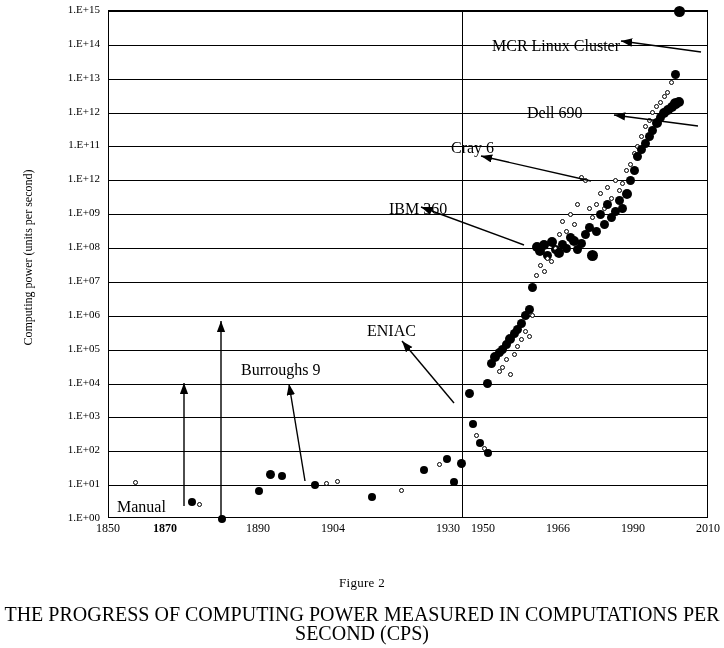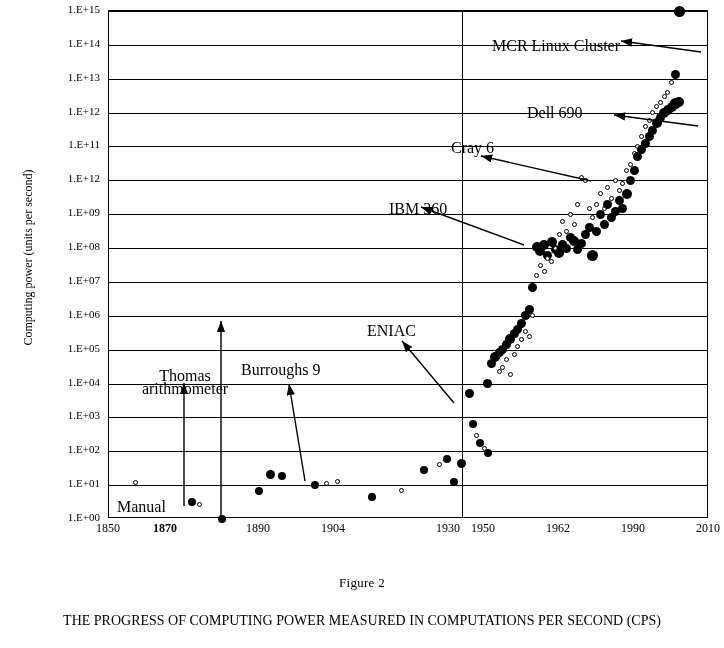--- a/index.html
+++ b/index.html
@@ -113,23 +113,23 @@
     top: 575px;
     width: 724px;
     text-align: center;
     font-family: "Liberation Serif", serif;
   }
   #caption .fig-num {
     font-size: 13px;
     letter-spacing: .3px;
   }
   #caption .fig-title {
-    font-size: 14px;
+    font-size: 20px;
     line-height: 19px;
-    margin-top: 20px;
+    margin-top: 14px;
   }
 </style>
 </head>
 <body>
 
 <div id="figure">
 
   <div id="y-ticks">
       <div class="ylab" style="top: 502px;">1.E+00</div>
       <div class="ylab" style="top: 468.133px;">1.E+01</div>
@@ -312,34 +312,33 @@
         <line x1="112" y1="506" x2="112" y2="310" stroke="#000" stroke-width="1.4" marker-end="url(#ah)"></line>
         <line x1="196" y1="470" x2="180" y2="373" stroke="#000" stroke-width="1.4" marker-end="url(#ah)"></line>
       </svg>
     </div>
     <div id="annot-layer">
       <div class="annot" style="left:383px; top:28px;">MCR Linux Cluster</div>
       <div class="annot" style="left:418px; top:95px;">Dell 690</div>
       <div class="annot" style="left:342px; top:130px;">Cray 6</div>
       <div class="annot" style="left:280px; top:191px;">IBM 360</div>
       <div class="annot" style="left:258px; top:313px;">ENIAC</div>
-      <div class="annot center" style="left:18px; top:358px; width:116px;"><span>Thomas</span><br><span>arithmometer</span></div>
       <div class="annot" style="left:132px; top:352px;">Burroughs 9</div>
       <div class="annot" style="left:8px; top:489px;">Manual</div>
     </div>
   </div>
 
   <div id="x-ticks">
       <div class="xlab" style="left: 0px;">1850</div>
       <div class="xlab" style="left: 57px; font-weight: bold;">1870</div>
       <div class="xlab" style="left: 150px;">1890</div>
       <div class="xlab" style="left: 225px;">1904</div>
       <div class="xlab" style="left: 300px; margin-left: 40px;">1930</div>
       <div class="xlab" style="left: 375px;">1950</div>
-      <div class="xlab" style="left: 450px;">1962</div>
+      <div class="xlab" style="left: 450px;">1966</div>
       <div class="xlab" style="left: 525px;">1990</div>
       <div class="xlab" style="left: 600px;">2010</div>
     </div>
 
   <div id="caption">
     <div class="fig-num">Figure 2</div>
     <div class="fig-title">THE PROGRESS OF COMPUTING POWER MEASURED IN COMPUTATIONS PER SECOND (CPS)</div>
   </div>
 </div>
 

